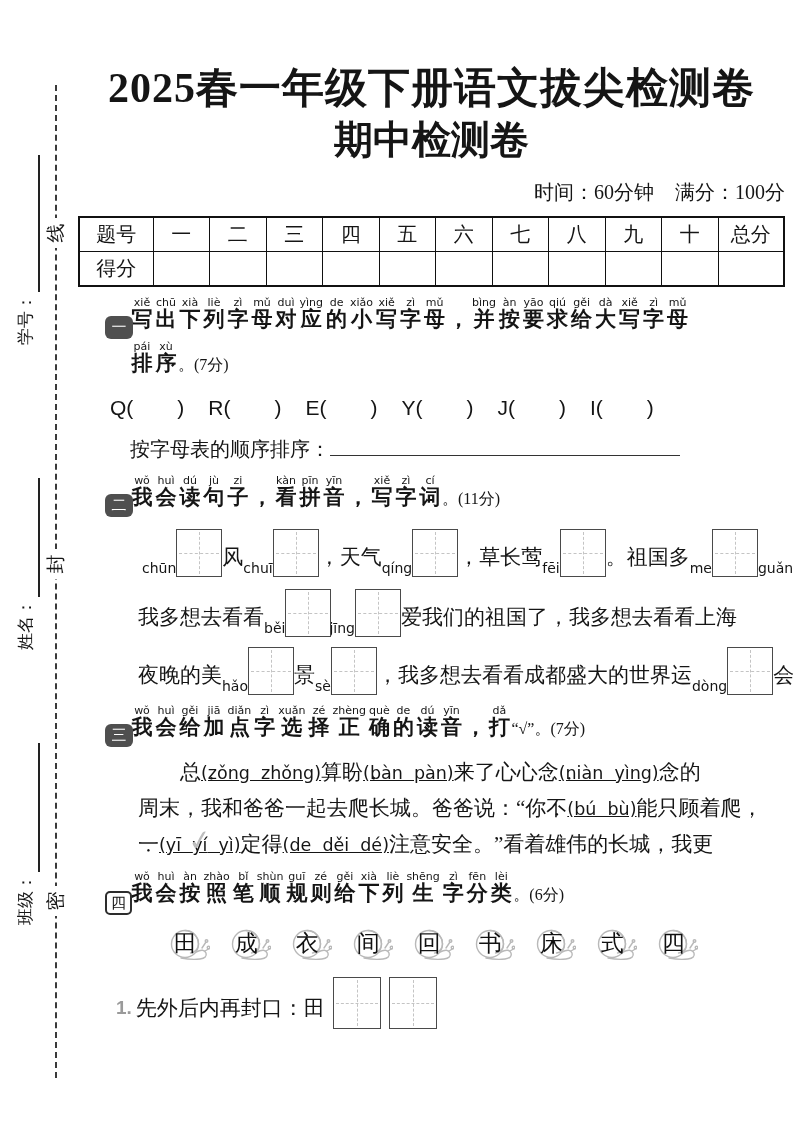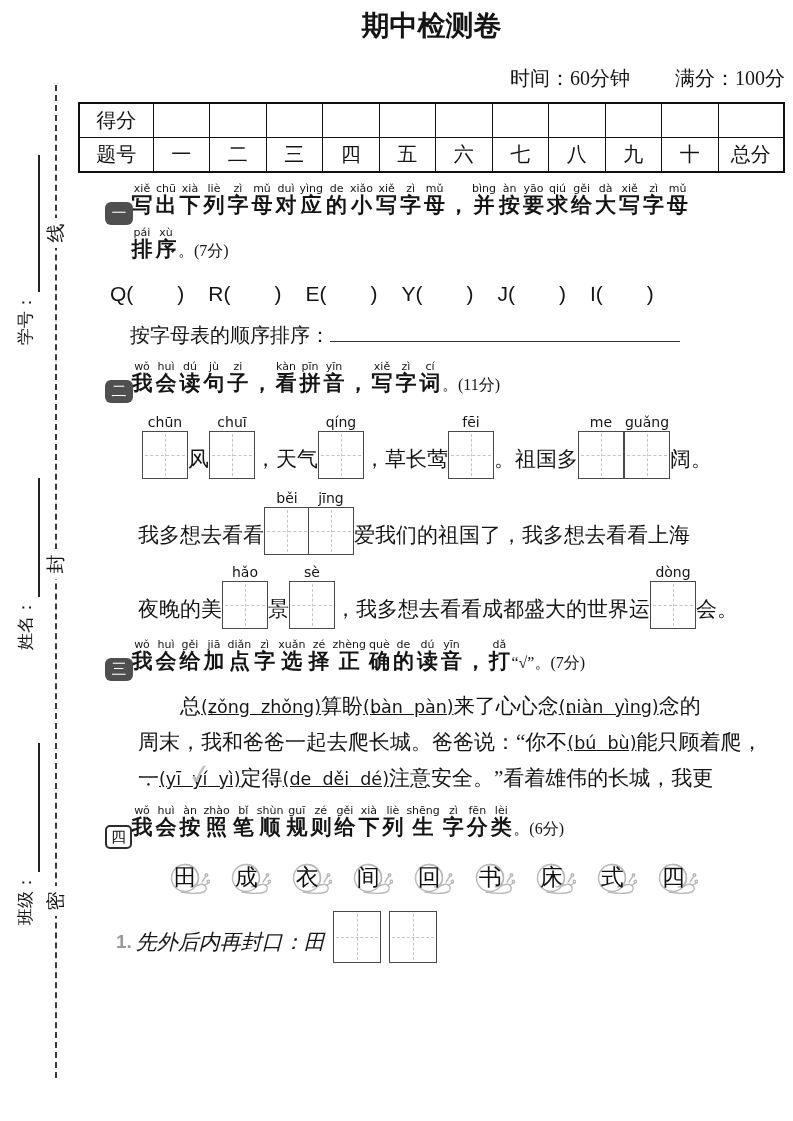--- a/index.html
+++ b/index.html
@@ -20,23 +20,23 @@
   .side-field .blank { flex:1; border-bottom:2px solid #222; height:21px; align-self:flex-end;
                        margin-left:2px; }
   .side-field.f1 { top:345px; width:190px; }
   .side-field.f2 { top:650px; width:172px; }
   .side-field.f3 { top:925px; width:182px; }
 
   
   .content { position:absolute; left:78px; top:0; width:707px; }
   .title1 { margin-top:62px; font-size:42px; line-height:52px; font-weight:bold;
             text-align:center; letter-spacing:1px; }
-  .title2 { font-size:28px; line-height:52px; font-weight:bold; text-align:center; }
+  .title2 { font-size:39px; line-height:52px; font-weight:bold; text-align:center; }
   .meta   { margin-top:14px; font-size:20px; line-height:24px; text-align:right; }
-  .meta span { margin-left:40px; }
+  .meta span { margin-left:16px; }
 
   table.score { margin-top:12px; width:100%; border-collapse:collapse; table-layout:fixed;
                 font-size:20px; }
   table.score td { border:1.6px solid #111; height:33px; text-align:center; padding:0; }
   table.score { border:2.5px solid #111; }
 
   
   .question { position:relative; padding-left:52px; }
   .q1 { margin-top:10px; } .q2 { margin-top:12px; } .q3 { margin-top:10px; } .q4 { margin-top:8px; }
   .badge { position:absolute; left:27px; top:19px; width:28px; height:23px; border-radius:6px;
@@ -57,21 +57,21 @@
   .letter-slot .gap { display:inline-block; width:44px; }
 
   .sort-line { margin-top:14px; font-size:20px; line-height:28px; }
   .blank-underline { display:inline-block; width:350px; height:20px;
                      border-bottom:1.7px solid #333; }
 
   .fill-line { display:flex; align-items:flex-end; white-space:pre; font-size:21px;
                line-height:24px; }
   .fl1 { margin:8px 0 0 12px; } .fl2 { margin:12px 0 0 8px; } .fl3 { margin:10px 0 0 8px; }
   .fill-line .t { margin-bottom:8px; }
-  .boxwrap { display:flex; flex-direction:column; align-items:center; }
+  .boxwrap { display:flex; flex-direction:row; align-items:flex-end; }
   .boxpy { font-family:"DejaVu Sans", sans-serif; font-size:14px; line-height:15px;
            margin-bottom:1px; }
   .tbox { position:relative; width:46px; height:48px; border:1.6px solid #4a4a4a; background:#fff;
           box-sizing:border-box; }
   .tbox::before { content:""; position:absolute; left:50%; top:2px; bottom:2px;
                   border-left:1px dashed #c4c4c4; }
   .tbox::after  { content:""; position:absolute; top:50%; left:2px; right:2px;
                   border-top:1px dashed #c4c4c4; }
   .boxwrap.flush { margin-left:-2px; }
 
@@ -89,21 +89,21 @@
   .snails { display:flex; gap:17px; margin:8px 0 0 36px; }
   .snail { position:relative; width:44px; height:40px; }
   .snail svg { position:absolute; left:0; top:0; }
   .schar { position:absolute; left:44%; top:46%; transform:translate(-50%,-50%);
            font-size:23px; color:#111; }
 
   .item1 { display:flex; align-items:flex-end; margin:12px 0 0 -14px; font-size:21px;
            line-height:26px; white-space:pre; }
   .item1 .inum { color:#9a9a9a; font-family:"Liberation Sans", sans-serif; font-weight:bold;
                  font-size:19px; margin:0 4px 8px 0; }
-  .item1 .ilabel { margin-bottom:8px;font-style:italic; }
+  .item1 .ilabel { margin-bottom:8px; }
   .item1 .tbox { width:48px; height:52px; margin-left:8px; }
 </style>
 </head>
 <body>
 
 <div class="page">
 
   <div class="seal-line"></div>
   <span class="seal-char s1">线</span>
   <span class="seal-char s2">封</span>
@@ -117,20 +117,21 @@
     <span>姓名：</span>
     <span class="blank"></span>
   </div>
   <div class="side-field f3">
     <span>班级：</span>
     <span class="blank"></span>
   </div>
 
   <div class="content">
 
+    <div class="title1">2025春一年级下册语文拔尖检测卷</div>
     <div class="title2">期中检测卷</div>
     <div class="meta">
       <span>时间：60分钟</span>
       <span>满分：100分</span>
     </div>
 
     <table class="score">
       <colgroup>
           <col style="width:74px">
           <col>
@@ -140,46 +141,46 @@
           <col>
           <col>
           <col>
           <col>
           <col>
           <col>
           <col style="width:66px">
         </colgroup>
       <tbody>
           <tr>
-            <td>得分</td>
-            <td></td>
-            <td></td>
-            <td></td>
-            <td></td>
-            <td></td>
-            <td></td>
-            <td></td>
-            <td></td>
-            <td></td>
-            <td></td>
-            <td></td>
-          </tr>
-      <tr>
             <td>题号</td>
             <td>一</td>
             <td>二</td>
             <td>三</td>
             <td>四</td>
             <td>五</td>
             <td>六</td>
             <td>七</td>
             <td>八</td>
             <td>九</td>
             <td>十</td>
             <td>总分</td>
+          </tr>
+      <tr>
+            <td>得分</td>
+            <td></td>
+            <td></td>
+            <td></td>
+            <td></td>
+            <td></td>
+            <td></td>
+            <td></td>
+            <td></td>
+            <td></td>
+            <td></td>
+            <td></td>
           </tr>
     </tbody>
       </table>
 
     <div class="question q1">
       <span class="badge">一</span>
       <div class="stem-line"><ruby>写<rt>xiě</rt></ruby><ruby>出<rt>chū</rt></ruby><ruby>下<rt>xià</rt></ruby><ruby>列<rt>liè</rt></ruby><ruby>字<rt>zì</rt></ruby><ruby>母<rt>mǔ</rt></ruby><ruby>对<rt>duì</rt></ruby><ruby>应<rt>yìng</rt></ruby><ruby>的<rt>de</rt></ruby><ruby>小<rt>xiǎo</rt></ruby><ruby>写<rt>xiě</rt></ruby><ruby>字<rt>zì</rt></ruby><ruby>母<rt>mǔ</rt></ruby><ruby>，<rt></rt></ruby><ruby>并<rt>bìng</rt></ruby><ruby>按<rt>àn</rt></ruby><ruby>要<rt>yāo</rt></ruby><ruby>求<rt>qiú</rt></ruby><ruby>给<rt>gěi</rt></ruby><ruby>大<rt>dà</rt></ruby><ruby>写<rt>xiě</rt></ruby><ruby>字<rt>zì</rt></ruby><ruby>母<rt>mǔ</rt></ruby></div>
       <div class="stem-line"><span><ruby>排<rt>pái</rt></ruby><ruby>序<rt>xù</rt></ruby></span><span class="stem-suffix">。(7分)</span></div>
       <div class="letters">
           <span class="letter-slot">Q(<span class="gap"></span>)</span>

